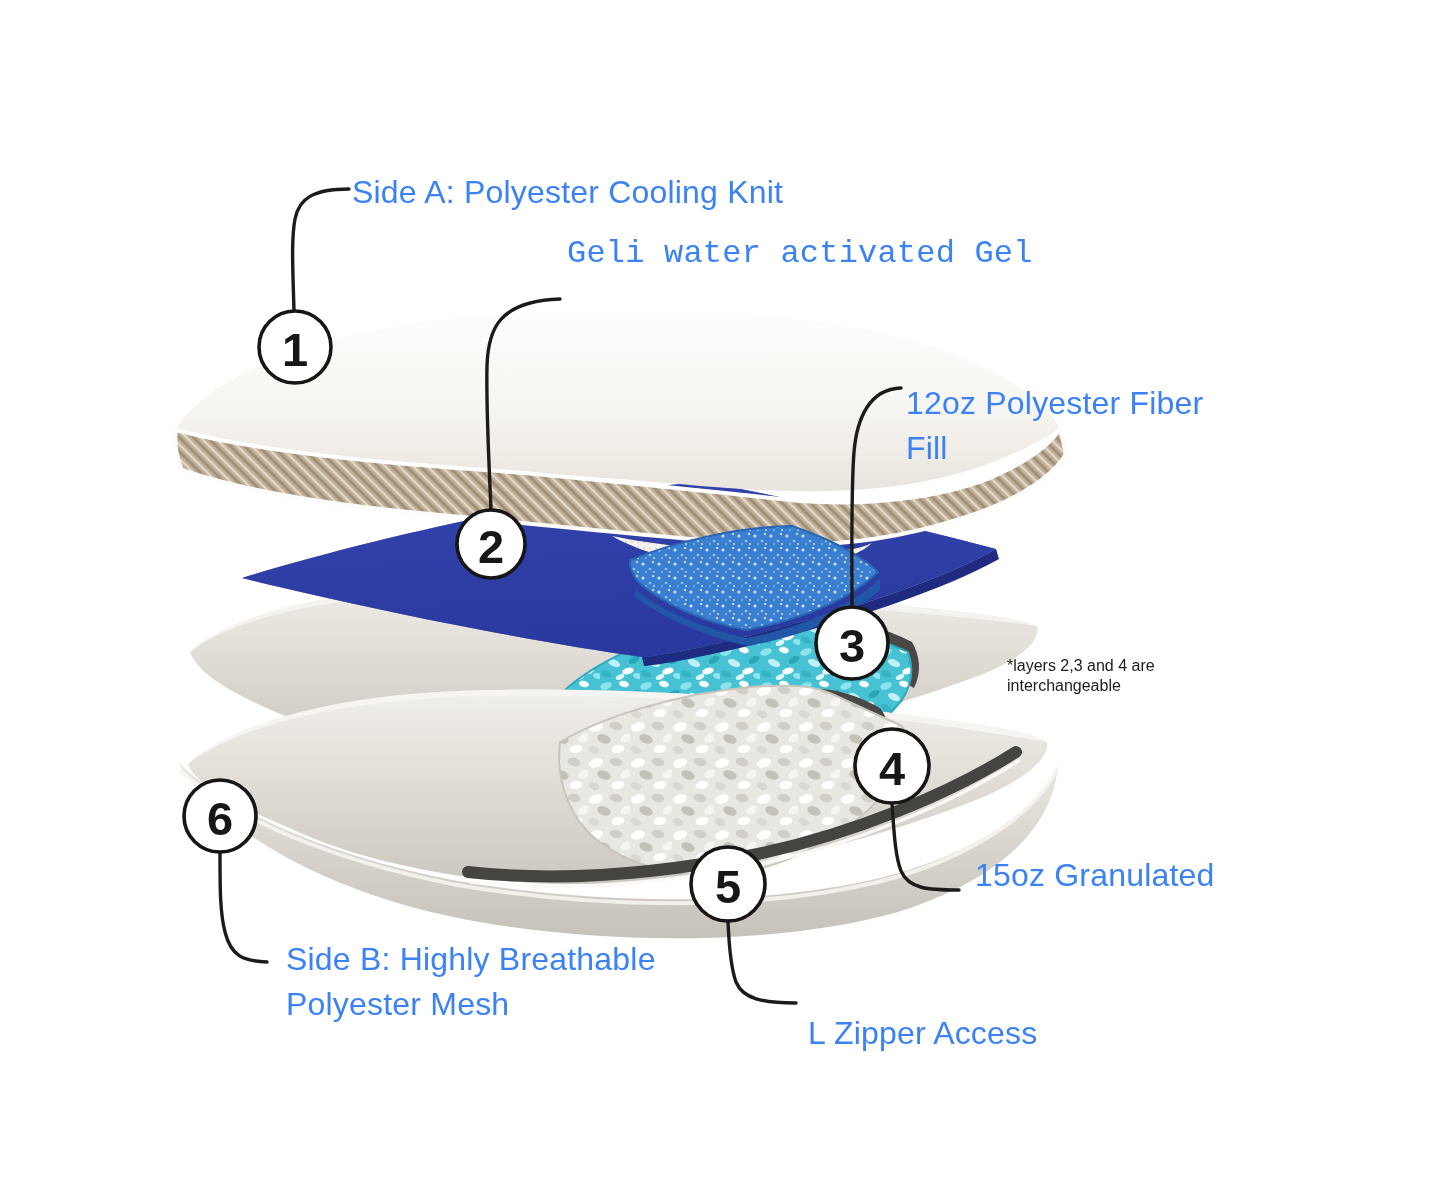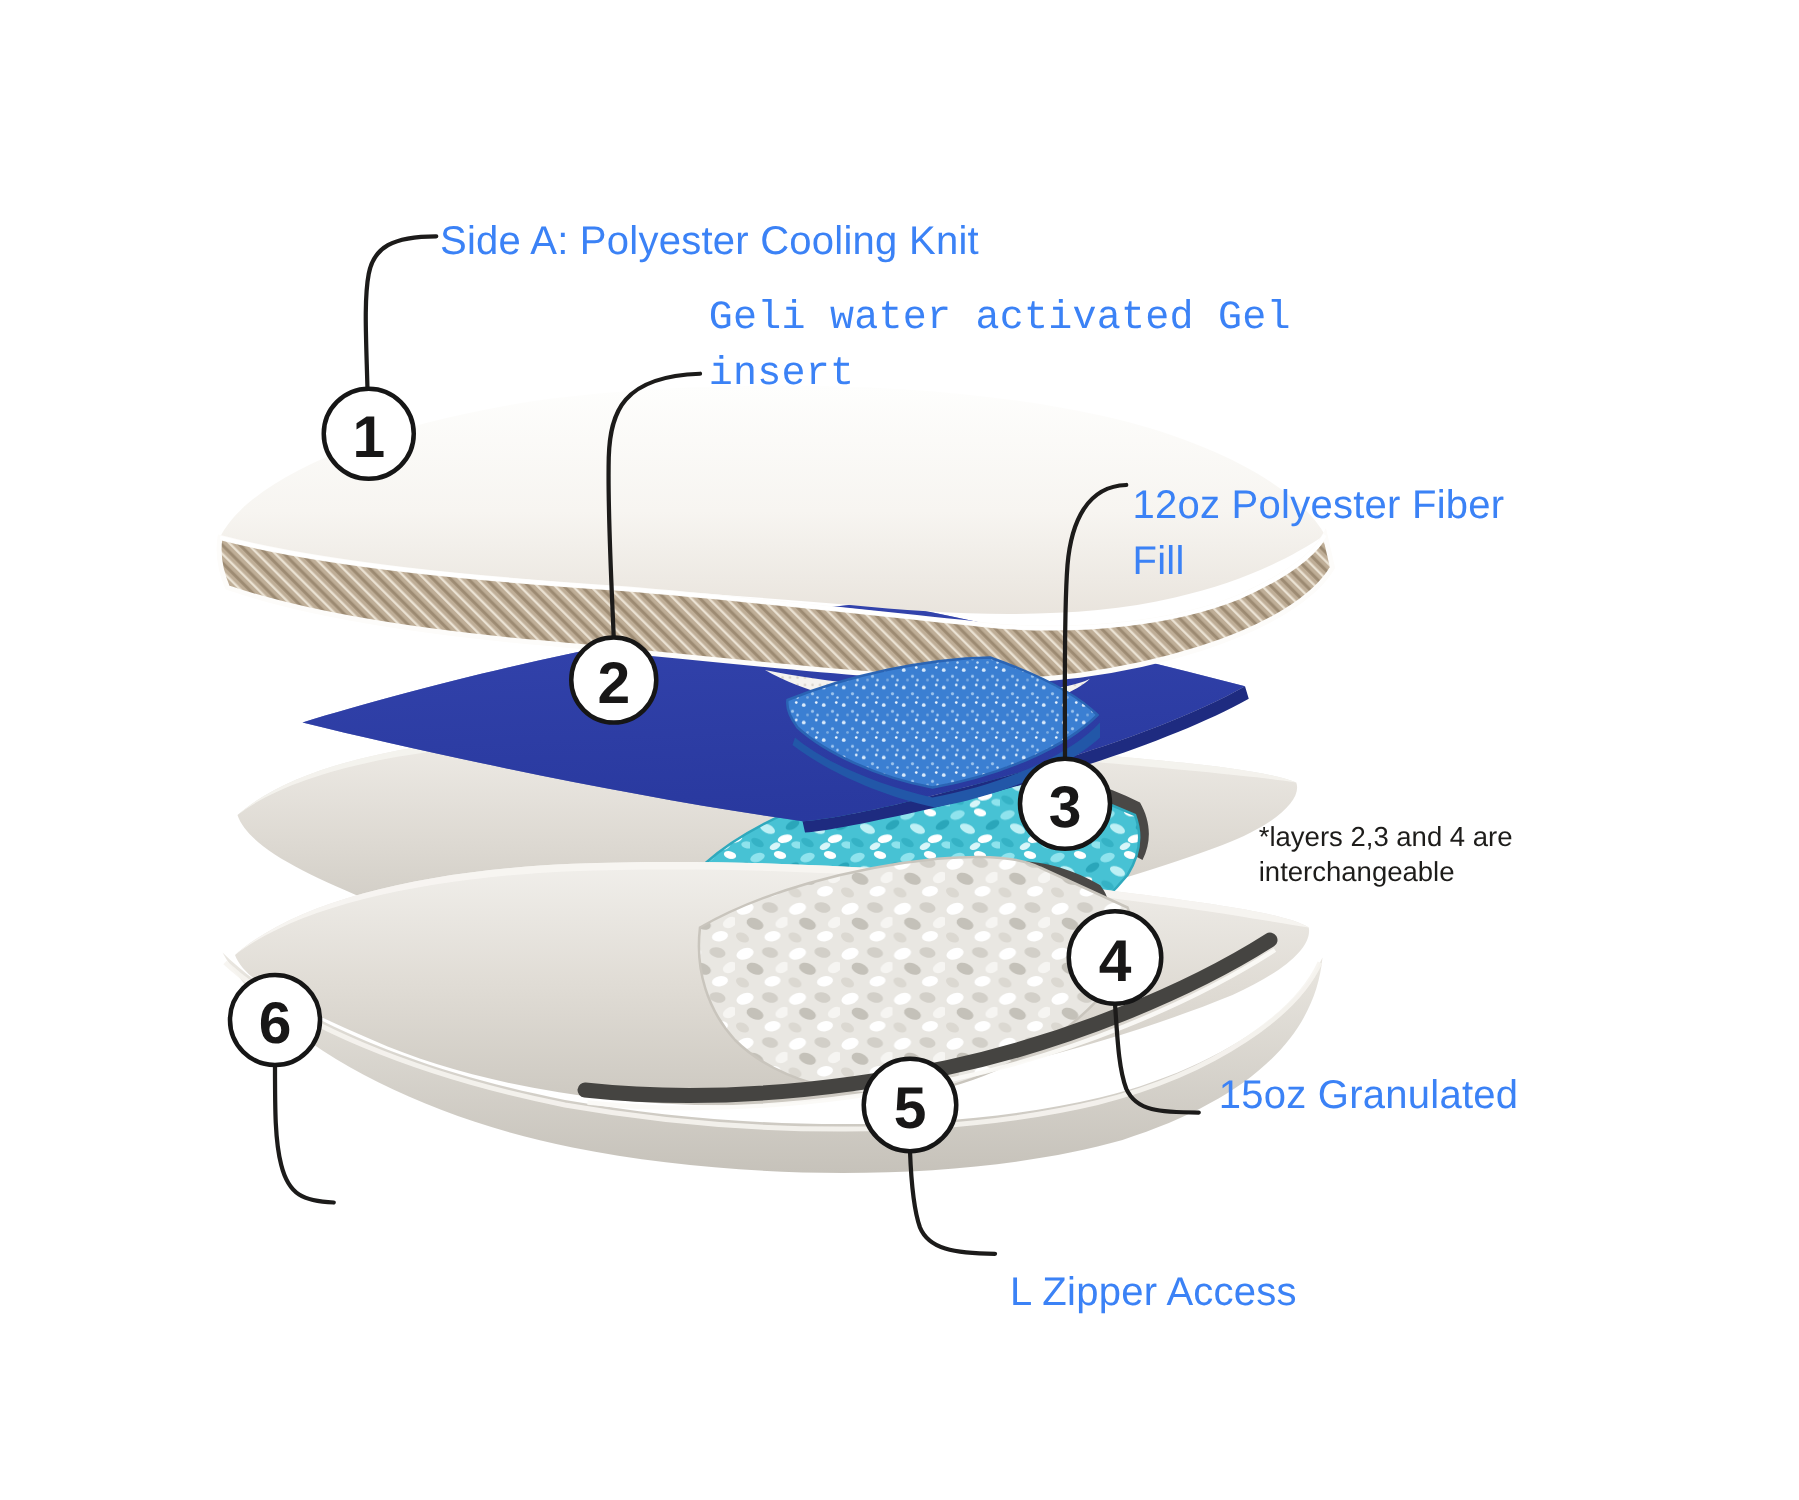--- a/index.html
+++ b/index.html
@@ -1,21 +1,21 @@
 <!DOCTYPE html>
 <html><head>
 <meta charset="utf-8">
 <style>
   html,body{margin:0;padding:0;background:#ffffff;}
   .stage{position:relative;width:1439px;height:1200px;background:#ffffff;overflow:hidden;
          font-family:"Liberation Sans",sans-serif;color:#1d1c1a;}
   .art{position:absolute;left:0;top:0;width:1439px;height:1200px;}
   .lbl{position:absolute;font-size:32px;line-height:1.4;letter-spacing:0.2px;color:#3b82f6;}
   .lbl .ln{display:block;white-space:nowrap;}
-  .footnote{position:absolute;font-size:22px;line-height:1.26;color:#1d1c1a;}
+  .footnote{position:absolute;font-size:16px;line-height:1.26;color:#1d1c1a;}
   .footnote .ln{display:block;white-space:nowrap;}
   .badge-num{font-family:"Liberation Sans",sans-serif;font-weight:bold;font-size:47px;fill:#181717;}
 </style>
 </head>
 <body>
 
 <div class="stage">
 
   <svg class="art" viewBox="0 0 1439 1200">
     <defs>
@@ -255,35 +255,38 @@
       </g>
     </g>
   </svg>
 
   <div class="lbl" style="left:352px;top:170px;">
     <span class="ln">Side A: Polyester Cooling Knit</span>
   </div>
 
   <div class="lbl" style="left:567px;top:232px;font-family:Liberation Mono, monospace;">
     <span class="ln">Geli water activated Gel</span>
-    <span class="ln">insert</span>
   </div>
 
   <div class="lbl" style="left:906px;top:345px;margin-top:36px;">
     <span class="ln">12oz Polyester Fiber</span>
     <span class="ln">Fill</span>
   </div>
 
   <div class="lbl" style="left:975px;top:853px;">
     <span class="ln">15oz Granulated</span>
   </div>
 
   <div class="lbl" style="left:808px;top:982px;margin-top:29px;">
     <span class="ln">L Zipper Access</span>
   </div>
 
+  <div class="lbl" style="left:286px;top:937px;">
+    <span class="ln">Side B: Highly Breathable</span>
+    <span class="ln">Polyester Mesh</span>
+  </div>
 
   <div class="footnote" style="left:1007px;top:656px;">
     <span class="ln">*layers 2,3 and 4 are</span>
     <span class="ln">interchangeable</span>
   </div>
 
 </div>
 
 </body></html>

